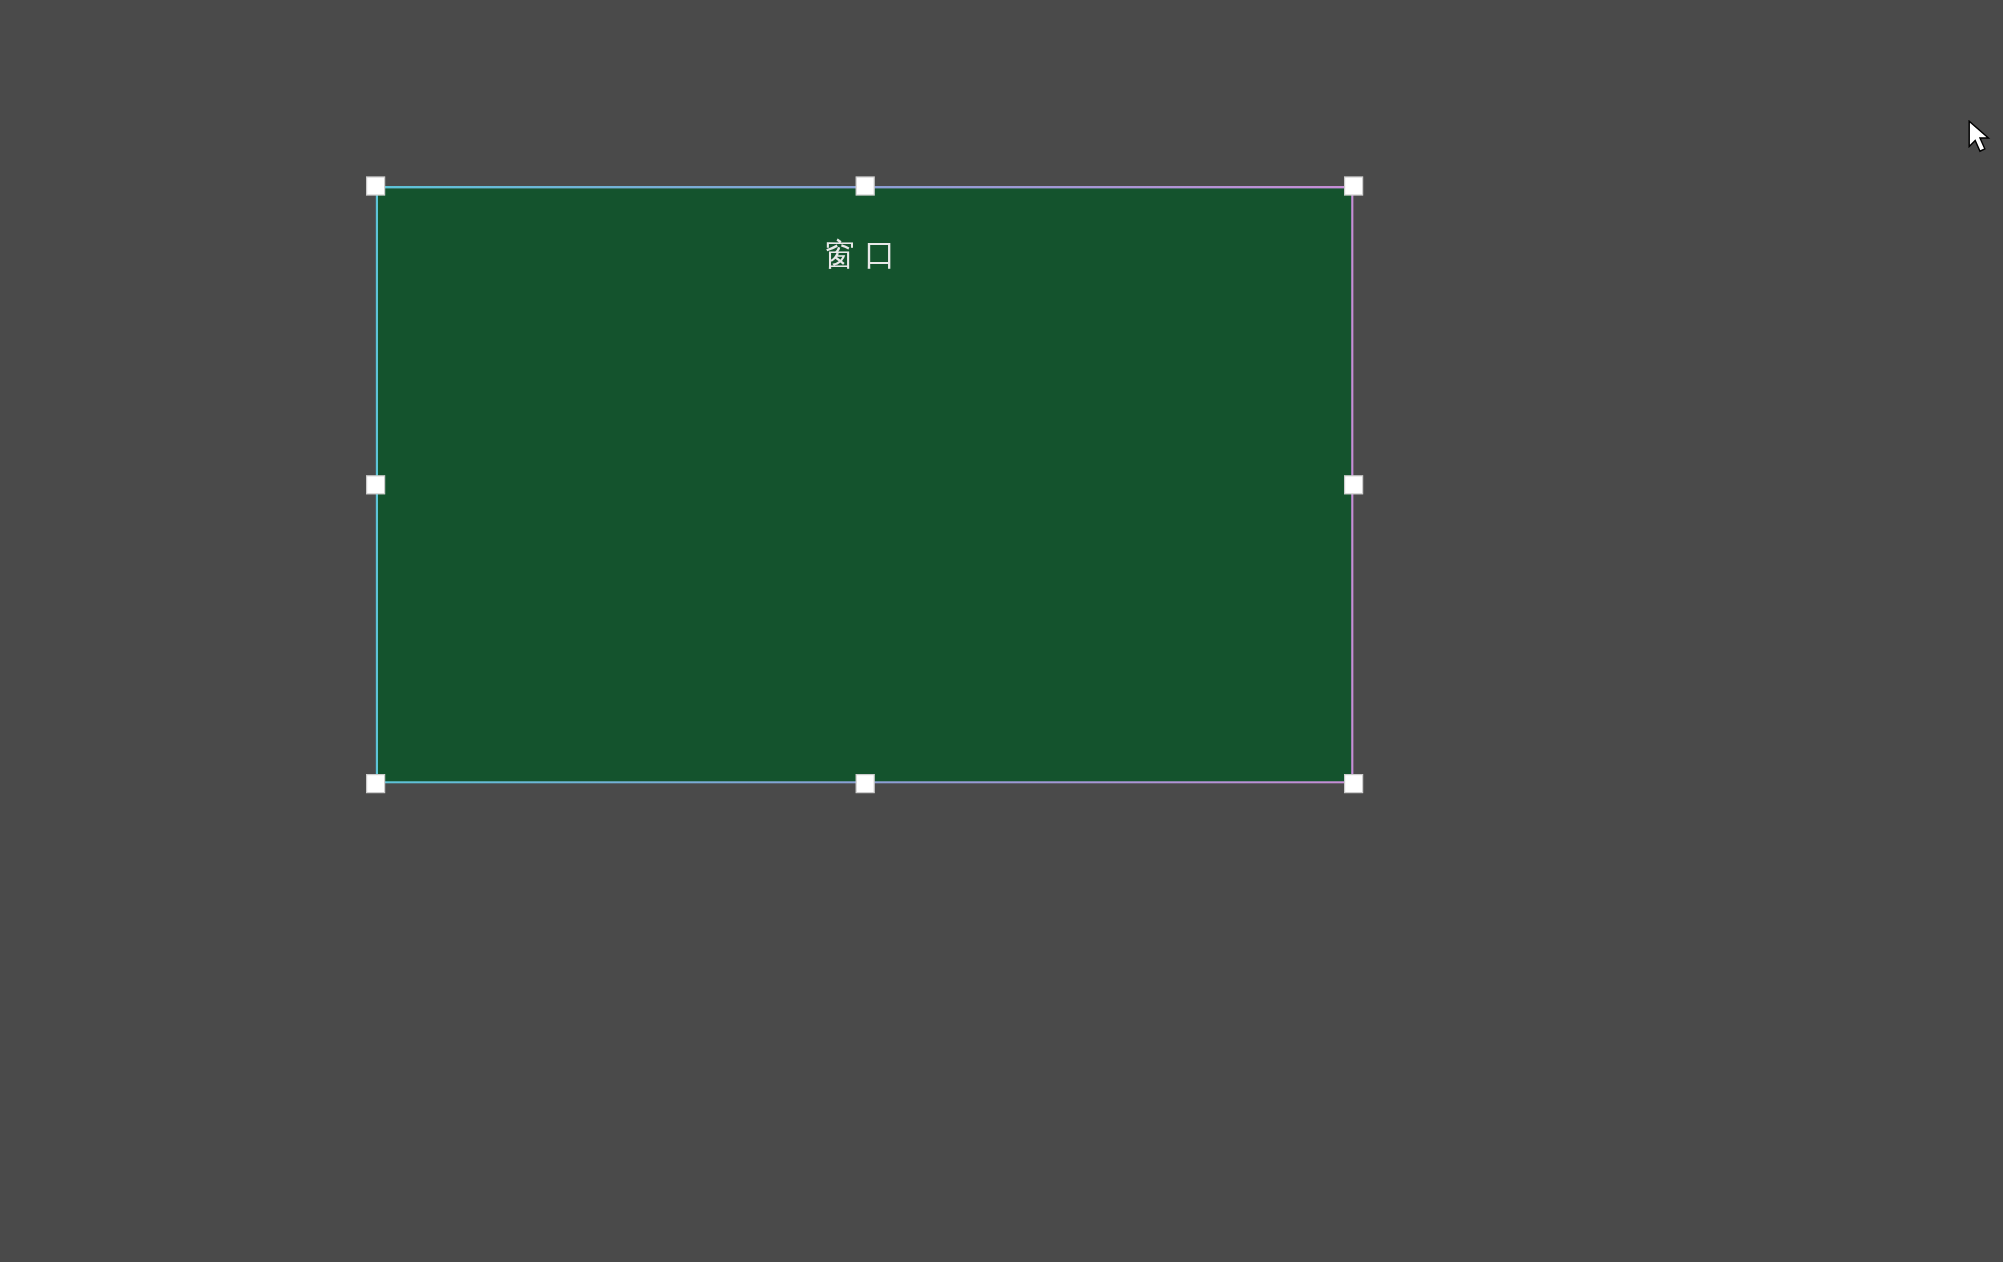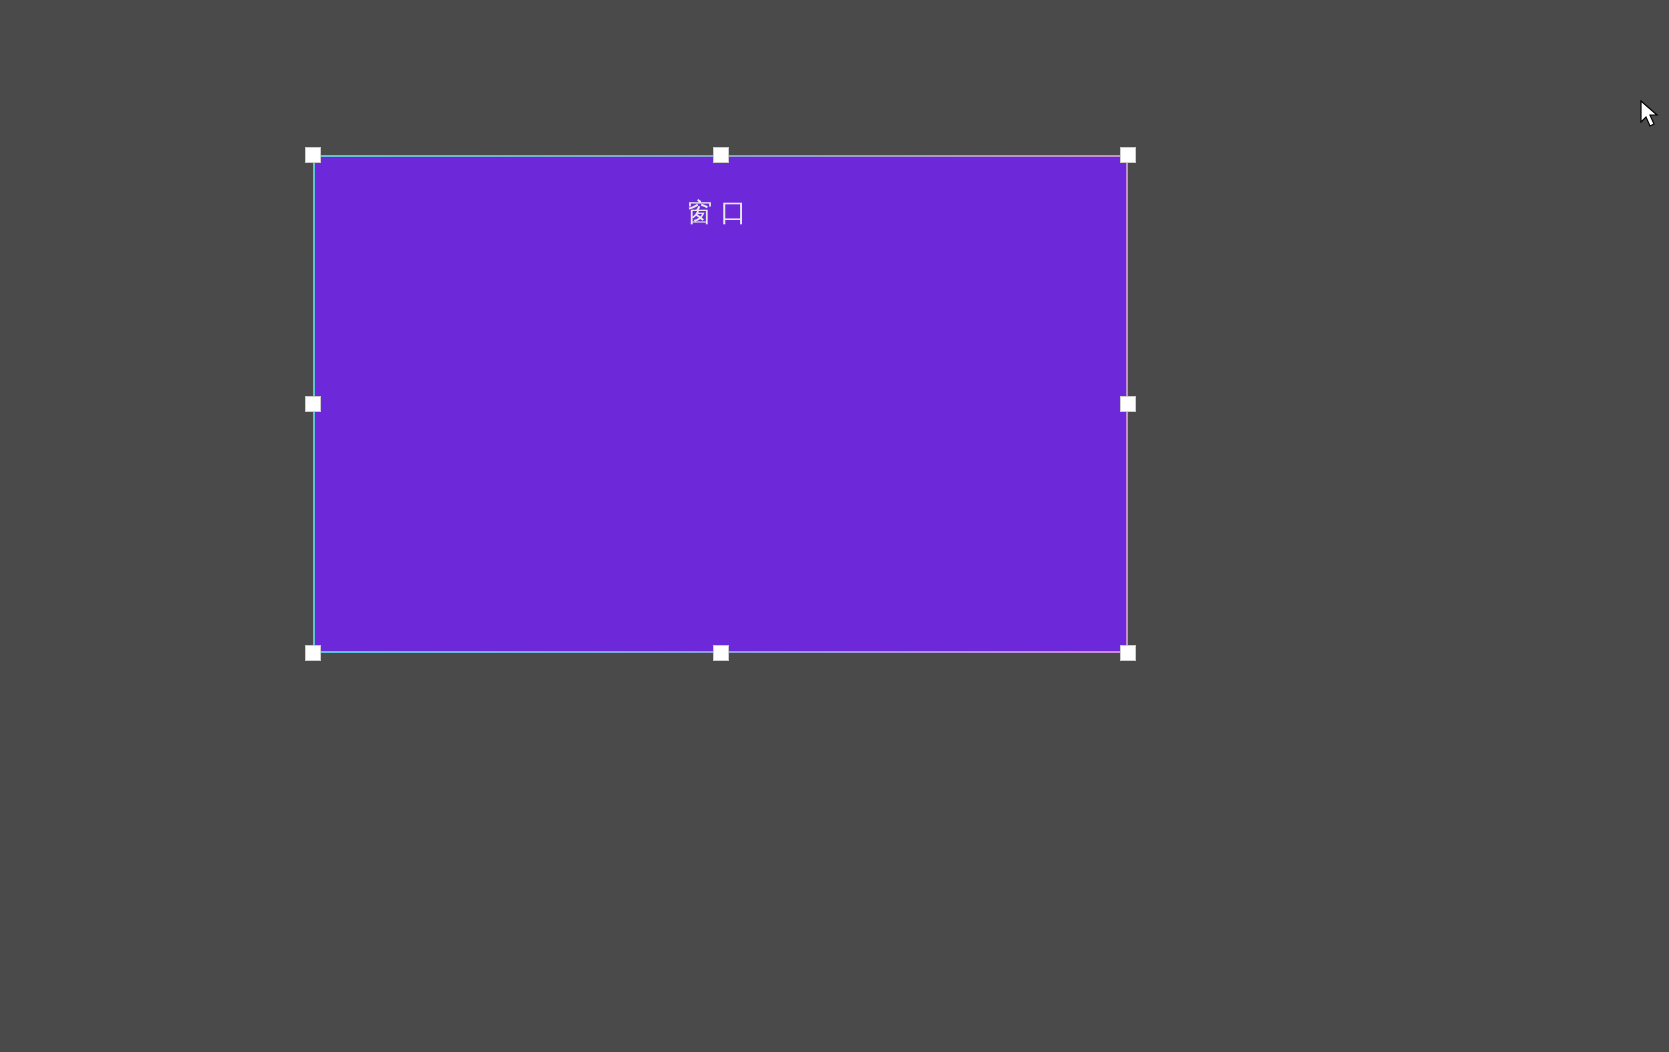--- a/index.html
+++ b/index.html
@@ -47,21 +47,21 @@
       border: 2px solid transparent;
       box-sizing: border-box;
     }
     
     .panel-inner {
       position: absolute;
       left: 2px;
       top: 2px;
       right: 2px;
       bottom: 2px;
-      background: #6d28d9;
+      background: #14532d;
       border-radius: 4px;
     }
     
     .panel-title {
       position: absolute;
       top: 38px;
       left: 0;
       width: 100%;
       text-align: center;
       color: #e8e8e8;

